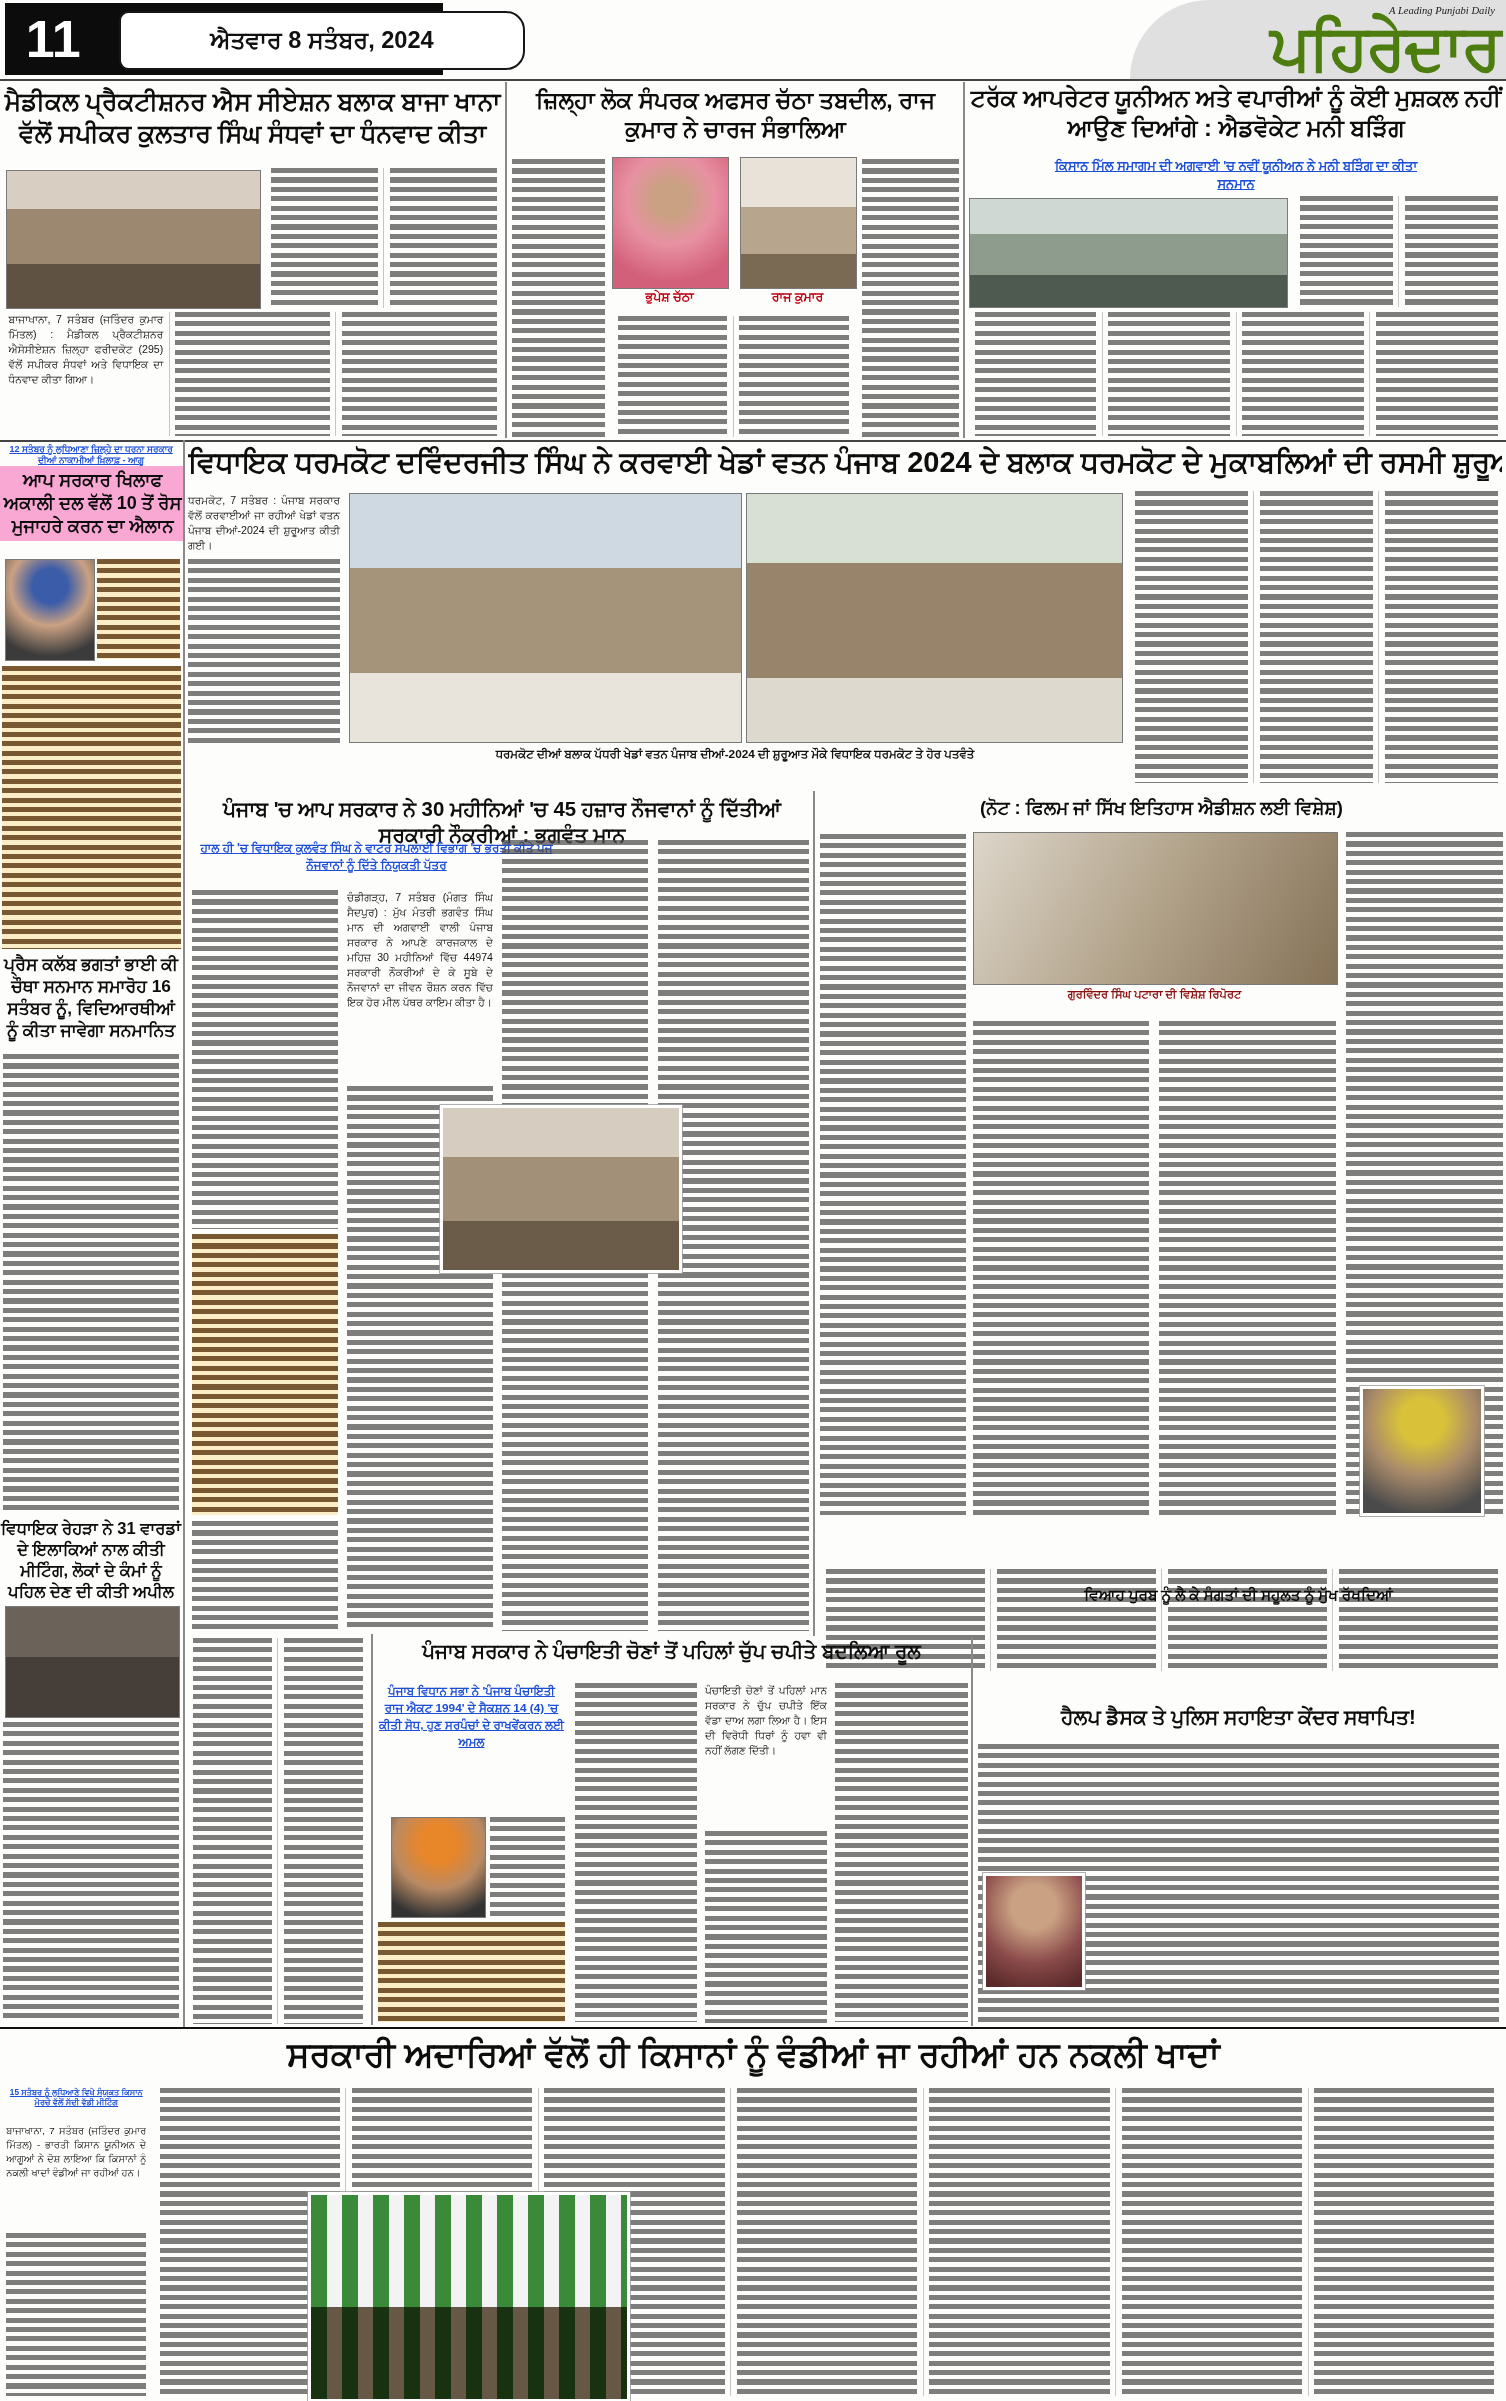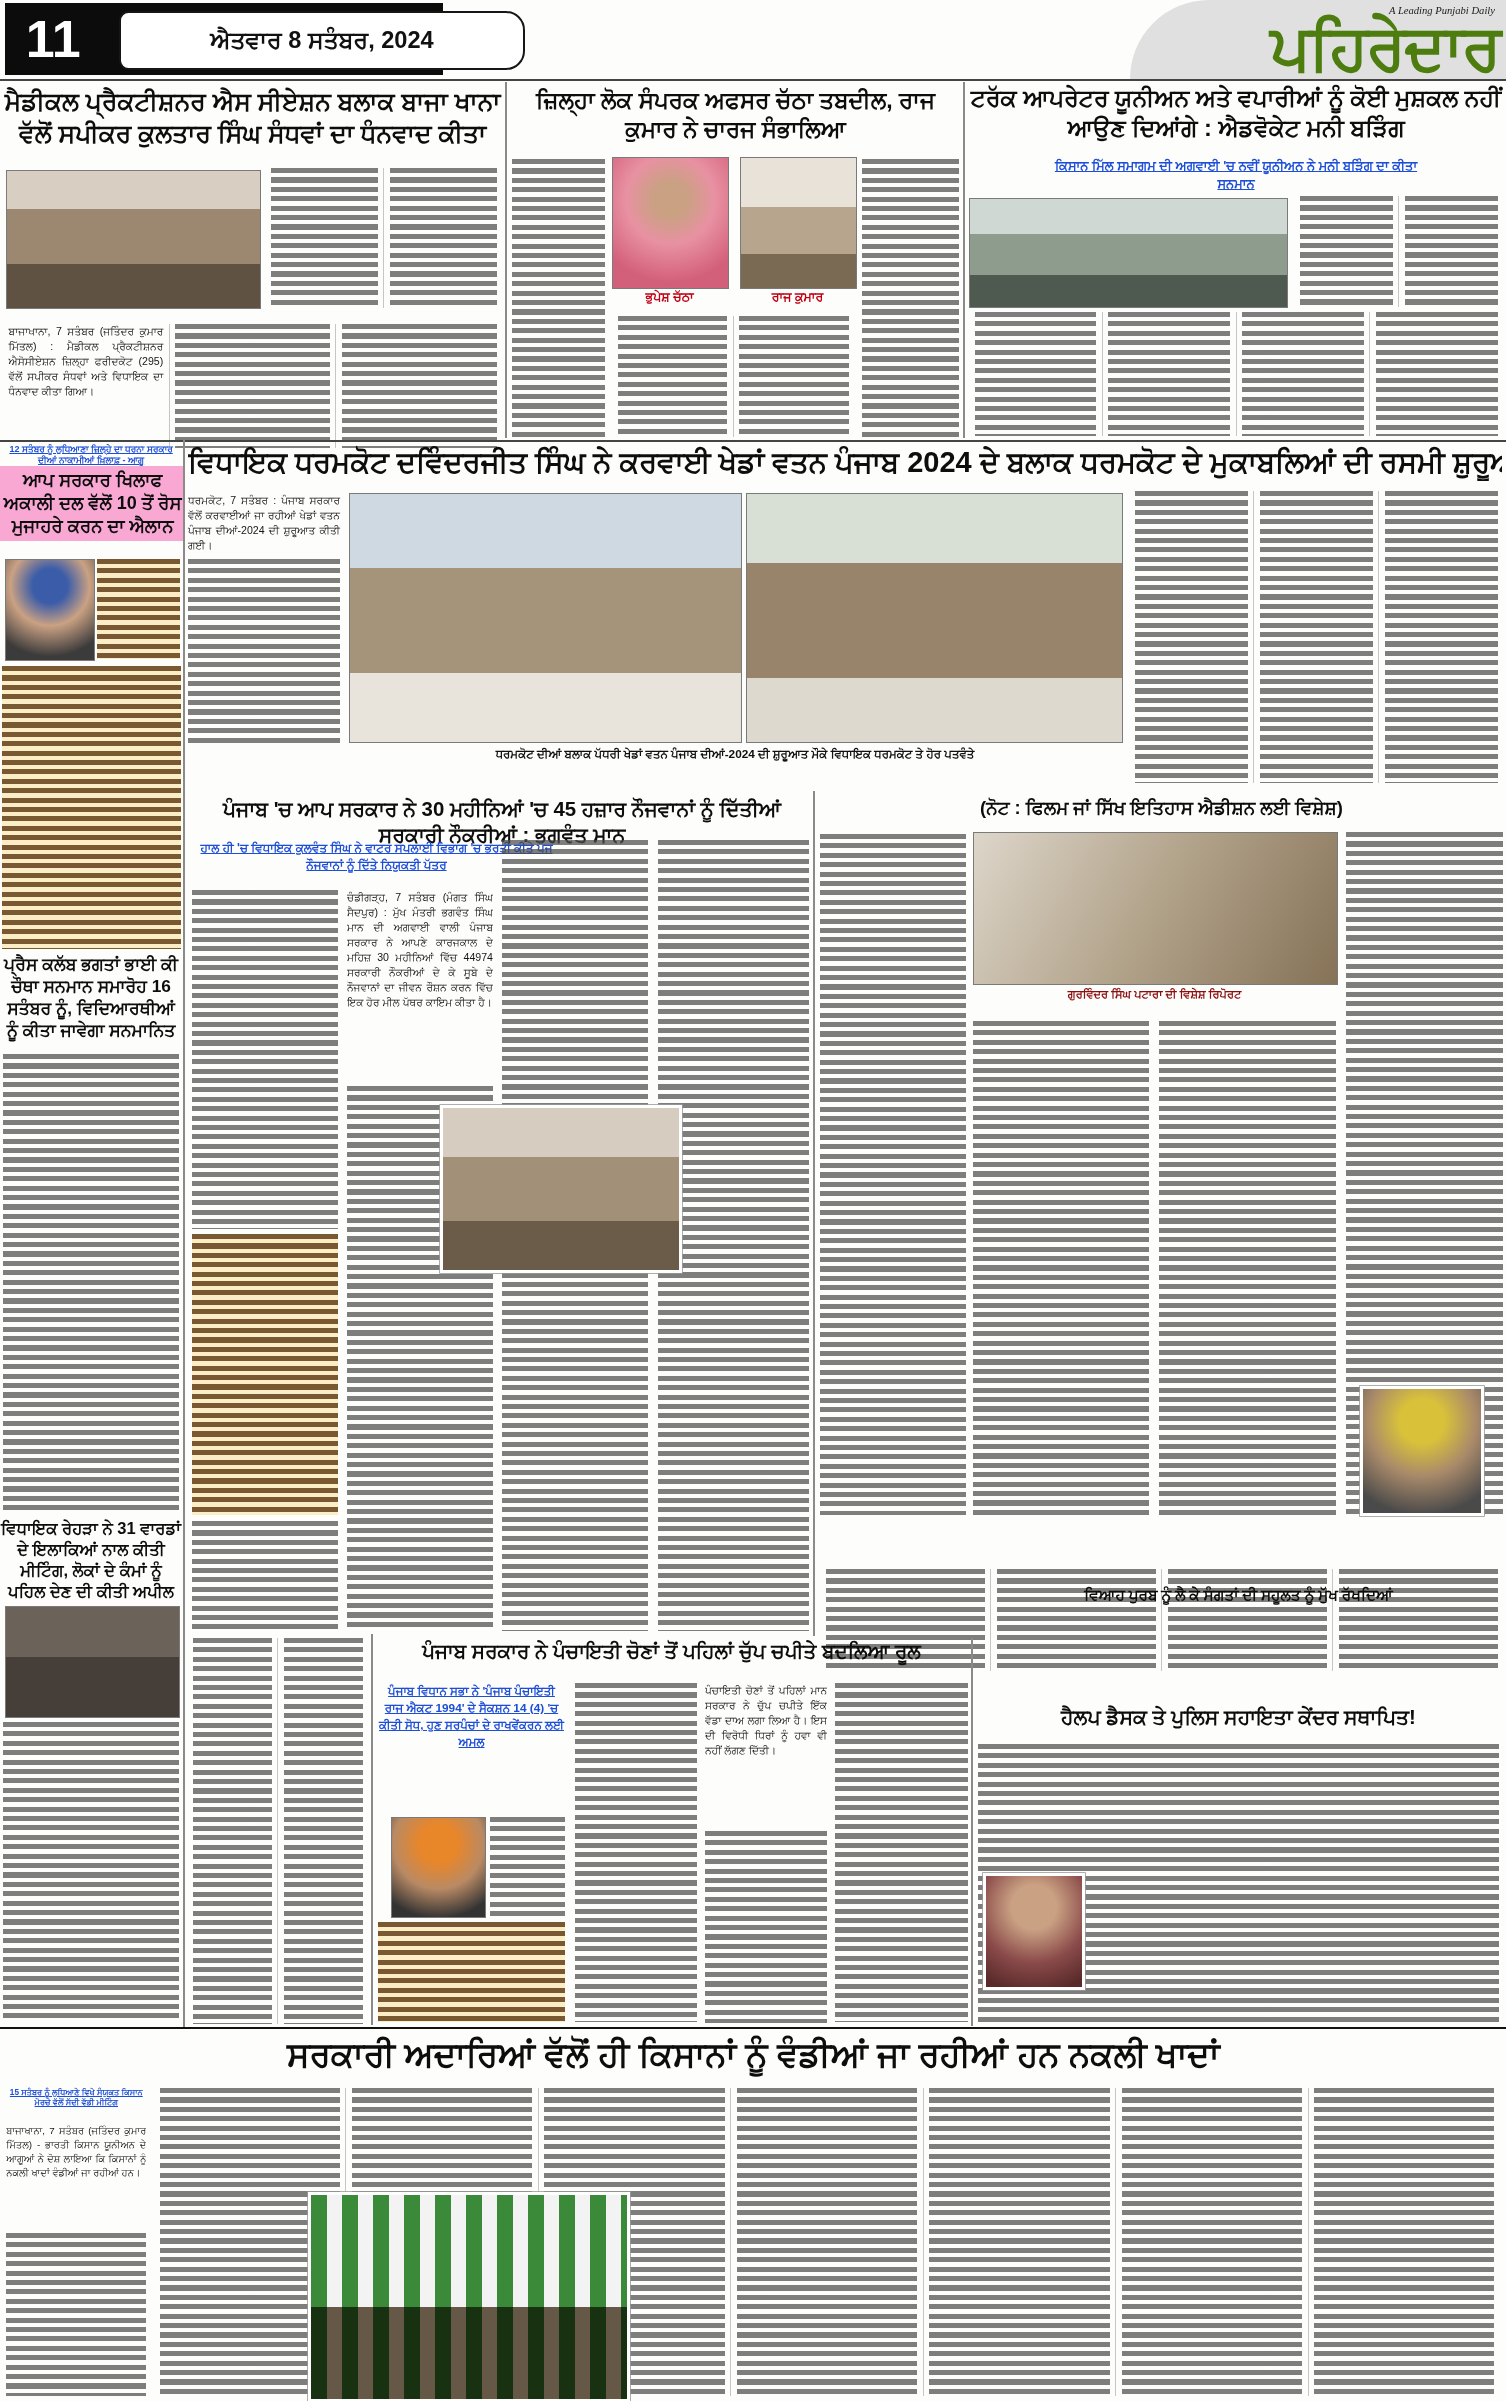--- a/index.html
+++ b/index.html
@@ -41,21 +41,21 @@
   <div class="abs hl" style="left:3.1px;top:85px;width:499px;font-size:25px;">ਮੈਡੀਕਲ ਪ੍ਰੈਕਟੀਸ਼ਨਰ ਐਸ ਸੀਏਸ਼ਨ ਬਲਾਕ ਬਾਜਾ ਖਾਨਾ ਵੱਲੋਂ ਸਪੀਕਰ ਕੁਲਤਾਰ ਸਿੰਘ ਸੰਧਵਾਂ ਦਾ ਧੰਨਵਾਦ ਕੀਤਾ</div>
   <div class="ph" style="left:6.3px;top:170px;width:253px;height:137px;background:linear-gradient(#d8cfc2 0%,#d8cfc2 28%,#9c8871 28%,#9c8871 68%,#5f5242 68%,#5f5242 100%);"></div>
   <div class="cols" style="left:265px;top:168px;width:237px;height:140px;">
     <div class="c">
         <div class="fill gk"></div>
       </div>
     <div class="c">
         <div class="fill gk"></div>
       </div>
   </div>
-  <div class="cols" style="left:3.1px;top:324px;width:499px;height:124px;">
+  <div class="cols" style="left:3.1px;top:312px;width:499px;height:124px;">
     <div class="c">
       <div class="lead">ਬਾਜਾਖਾਨਾ, 7 ਸਤੰਬਰ (ਜਤਿੰਦਰ ਕੁਮਾਰ ਮਿੱਤਲ) : ਮੈਡੀਕਲ ਪ੍ਰੈਕਟੀਸ਼ਨਰ ਐਸੋਸੀਏਸ਼ਨ ਜ਼ਿਲ੍ਹਾ ਫਰੀਦਕੋਟ (295) ਵੱਲੋਂ ਸਪੀਕਰ ਸੰਧਵਾਂ ਅਤੇ ਵਿਧਾਇਕ ਦਾ ਧੰਨਵਾਦ ਕੀਤਾ ਗਿਆ।</div>
     </div>
     <div class="c">
         <div class="fill gk"></div>
       </div>
     <div class="c">
         <div class="fill gk"></div>
       </div>
   </div>

